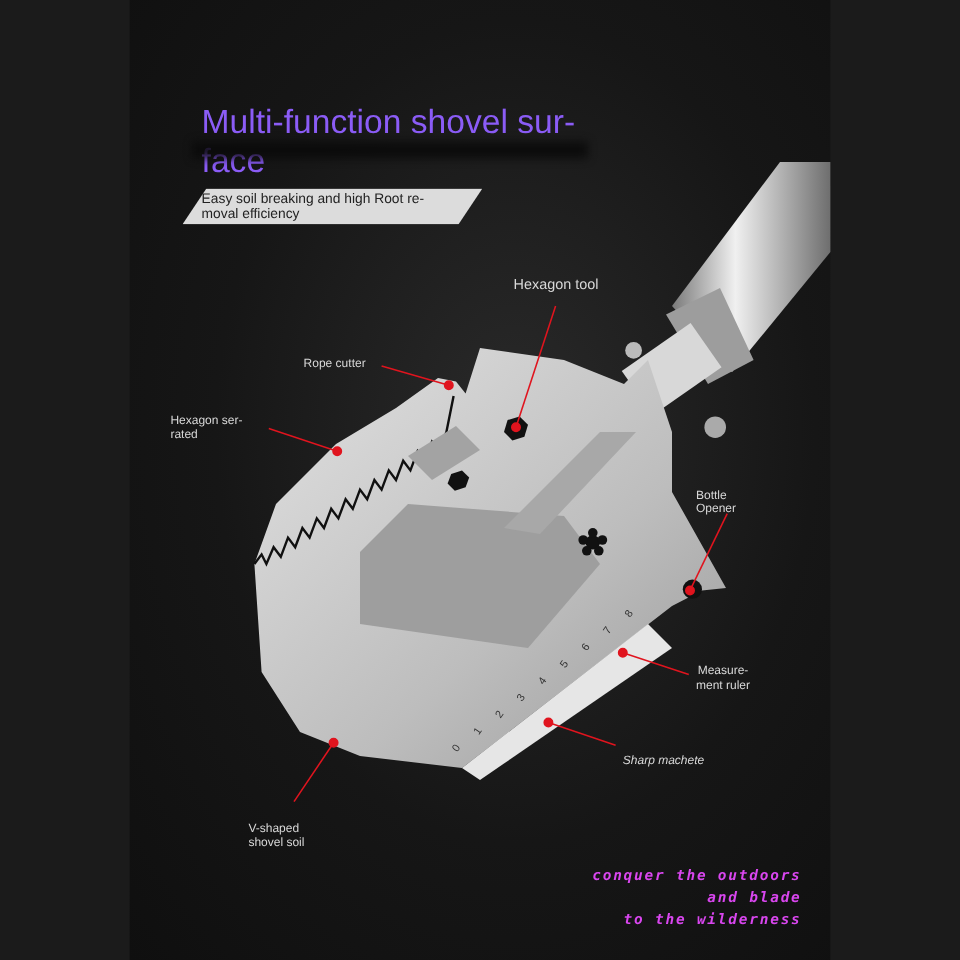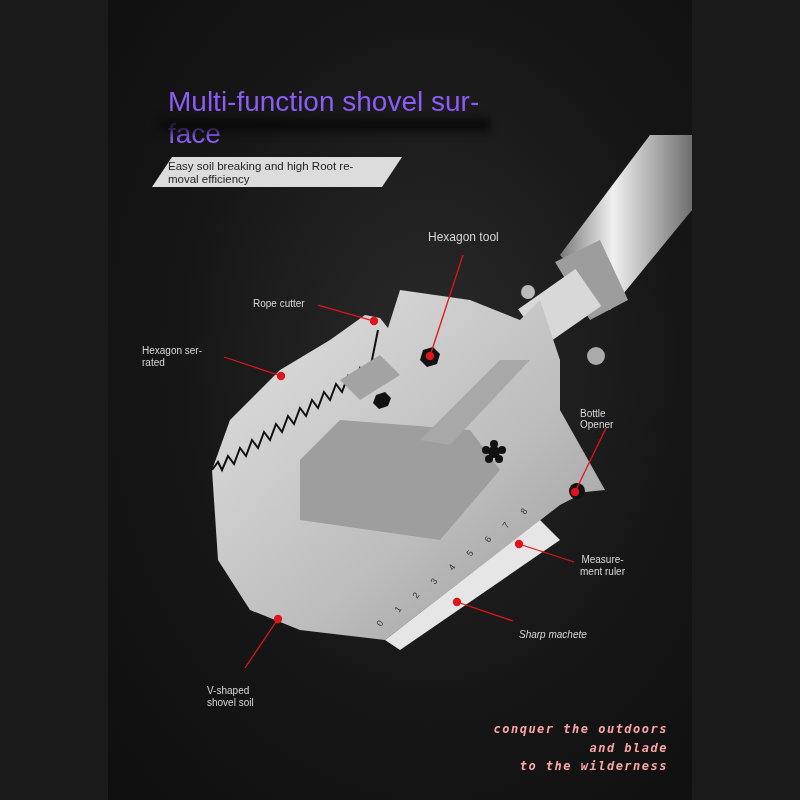--- a/index.html
+++ b/index.html
@@ -5,21 +5,21 @@
   html,body{margin:0;padding:0;}
   body{width:800px;height:800px;background:#1b1b1b;position:relative;overflow:hidden;font-family:"Liberation Sans",sans-serif;}
   .panel{position:absolute;left:108px;top:0;width:584px;height:800px;
     background:radial-gradient(ellipse at 55% 45%,#2a2a2a 0%,#161616 55%,#0f0f0f 100%);overflow:hidden;}
   .title{position:absolute;left:152px;top:70px;color:#8b5cf6;font-size:28px;line-height:32px;margin:16px;font-weight:normal;}
   .title-shadow{position:absolute;left:160px;top:118px;width:330px;height:14px;background:#0a0a0a;filter:blur(4px);opacity:.9;}
   .banner{position:absolute;left:152px;top:157px;width:250px;height:30px;background:#dcdcdc;
     clip-path:polygon(8% 0,100% 0,92% 100%,0 100%);}
   .banner-text{position:absolute;left:168px;top:160px;width:230px;font-size:11.5px;line-height:13px;color:#222;}
   .label{position:absolute;color:#d8d8d8;font-size:10px;line-height:12px;}
-  .slogan{position:absolute;right:132px;color:#fca5a5;font-family:"DejaVu Sans Mono",monospace;
+  .slogan{position:absolute;right:132px;color:#d946ef;font-family:"DejaVu Sans Mono",monospace;
     font-weight:bold;font-style:italic;font-size:12px;letter-spacing:1.5px;text-align:right;}
   svg.art{position:absolute;left:0;top:0;}
 </style>
 </head>
 <body>
 
 <div class="panel"></div>
 
 <svg class="art" width="800" height="800" viewBox="0 0 800 800">
   <defs>

